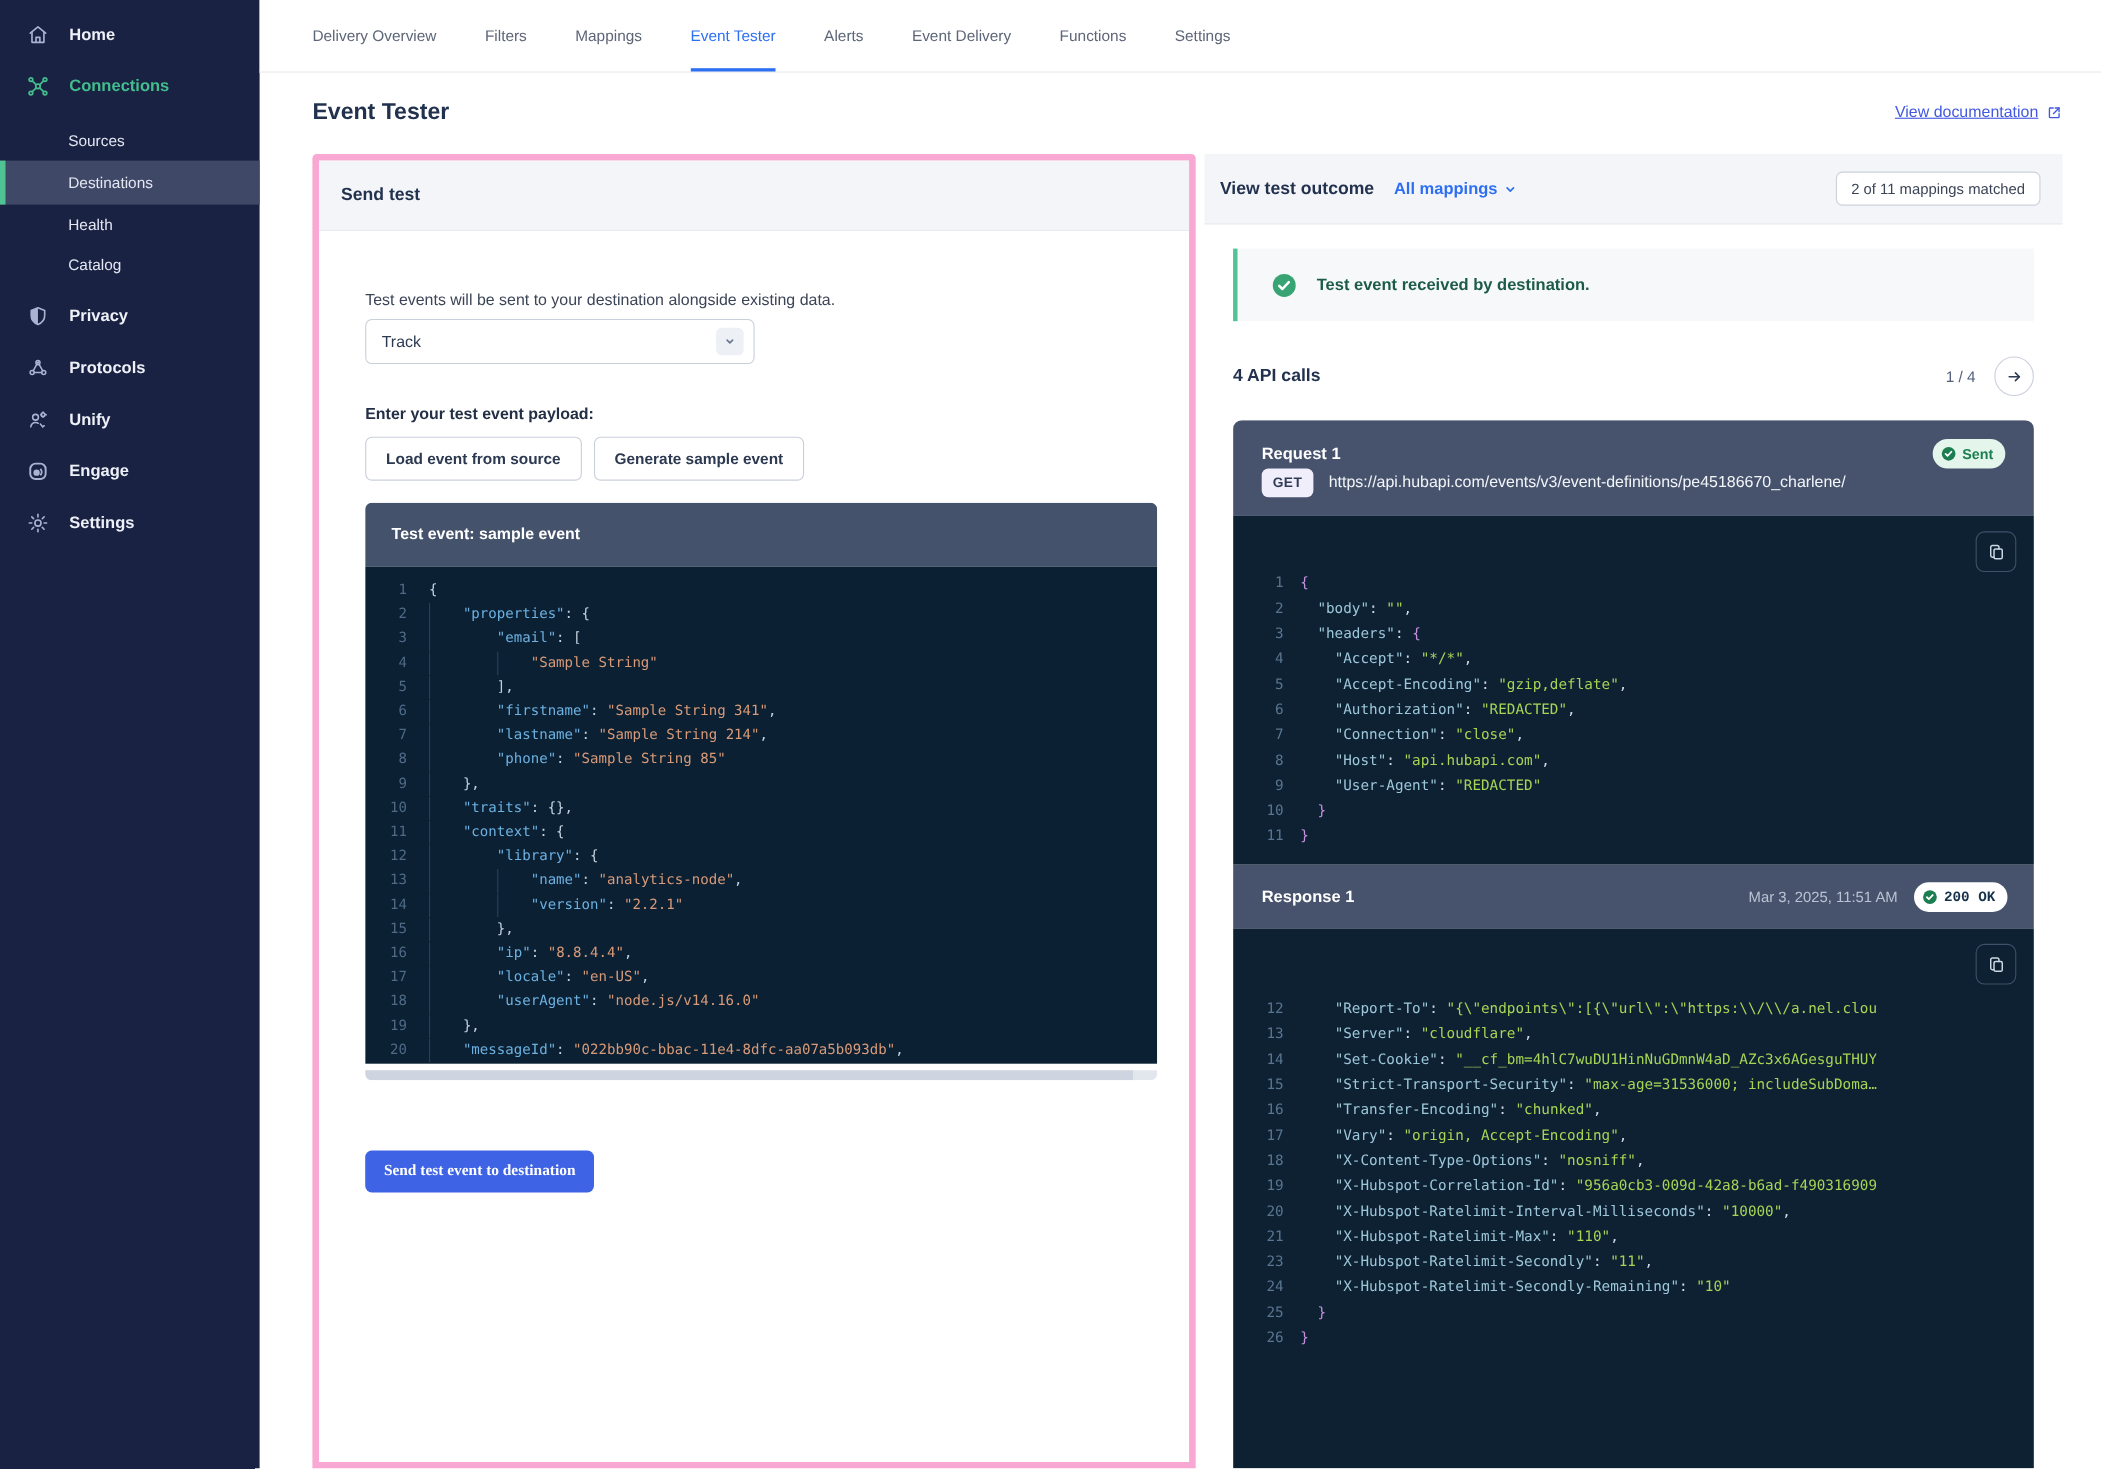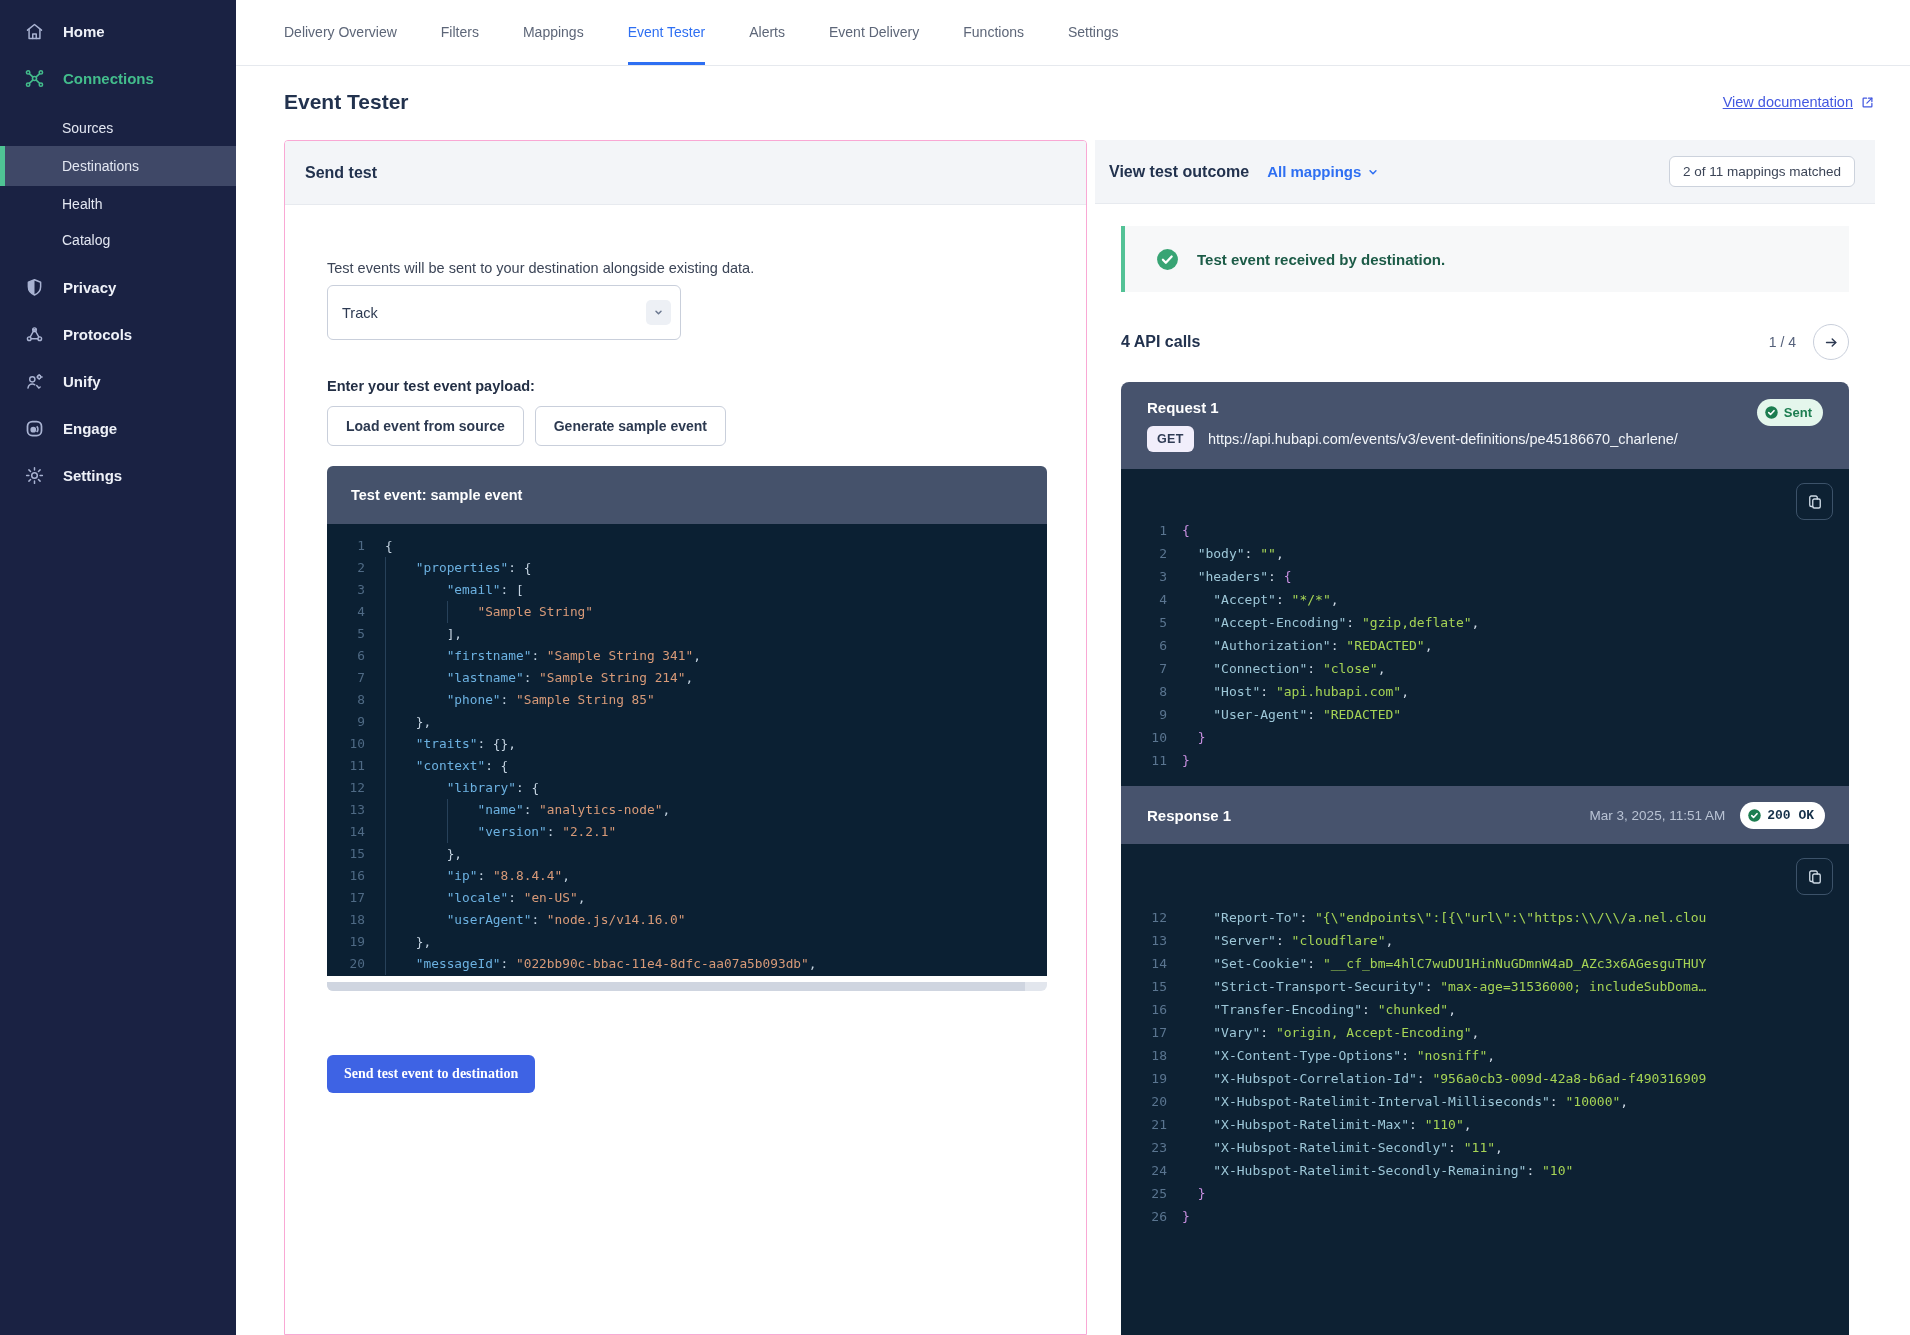--- a/index.html
+++ b/index.html
@@ -29,29 +29,29 @@
   .content { flex:1; padding:0 35px 0 48px; display:flex; flex-direction:column; min-height:0; }
   .page-head { display:flex; align-items:center; justify-content:space-between; margin:24px 0 26px 0; }
   .page-title { font-size:21px; font-weight:700; color:#22324e; }
   .doc-link { font-size:14.5px; color:#4358e0; text-decoration:underline; display:flex;
     align-items:center; gap:7px; cursor:pointer; }
   .doc-link svg { width:15px; height:15px; }
 
   .cols { display:flex; gap:8px; flex:1; min-height:0; }
 
   
-  .card-left { width:803px; flex:none; border:1px solid #f9a8d4; border-radius:4px 4px 0 0;
+  .card-left { width:803px; flex:none; border:6px solid #f9a8d4; border-radius:4px 4px 0 0;
     overflow:hidden; display:flex; flex-direction:column; }
   .band { background:#f3f5f8; border-bottom:1px solid #e7eaef; height:64px; display:flex;
     align-items:center; padding:0 20px; flex:none; }
   .band-title { font-size:16px; font-weight:700; color:#22324e; }
   .card-left-body { padding:0 41px 0 42px; }
   .desc { margin-top:55px; font-size:14.5px; color:#3c4557; }
   .field-label { margin-top:38px; font-size:14.5px; font-weight:700; color:#232f45; }
-  .select { margin-top:9px; width:354px; height:55px; border:1px solid #c9cfdb; border-radius:6px;
+  .select { margin-top:9px; width:354px; height:41px; border:1px solid #c9cfdb; border-radius:6px;
     display:flex; align-items:center; justify-content:space-between; padding:0 9px 0 14px;
     font-size:14.5px; color:#2d3a52; cursor:pointer; background:#fff; }
   .select .chev { width:25px; height:25px; background:#edf0f5; border-radius:5px; display:flex;
     align-items:center; justify-content:center; }
   .btn-row { margin-top:12px; display:flex; gap:11px; }
   .btn { height:40px; border:1px solid #c9cfdb; border-radius:6px; background:#fff;
     font-size:14px; font-weight:700; color:#2c3950; padding:0 18px; display:flex;
     align-items:center; cursor:pointer; font-family:"Liberation Sans", sans-serif; }
   .btn-primary { margin-top:64px; background:#3e63e4; border:none; color:#fff; height:38px;
     border-radius:6px; font-size:14px; font-weight:700; padding:0 17px; display:inline-flex;
@@ -90,21 +90,21 @@
   .apicalls-row { margin-top:32px; display:flex; align-items:center; flex:none; }
   .apicalls-label { font-size:16px; font-weight:700; color:#22324e; }
   .pager { margin-left:auto; display:flex; align-items:center; gap:17px; }
   .pager-count { font-size:14px; color:#54607a; }
   .pager-btn { width:36px; height:36px; border-radius:50%; border:1px solid #c9cfdb; background:#fff;
     display:flex; align-items:center; justify-content:center; cursor:pointer; }
 
   .req-card { margin-top:22px; border-radius:8px 8px 0 0; overflow:hidden; flex:1; display:flex;
     flex-direction:column; min-height:0; }
   .req-head { background:#47536d; padding:17px 26px 17px 26px; flex:none; }
-  .req-title-row { display:flex; align-items:flex-start; }
+  .req-title-row { display:flex; align-items:center; }
   .req-title { color:#fff; font-size:15px; font-weight:700; }
   .sent-badge { margin-left:auto; background:#e4f6ec; border-radius:14px; height:27px;
     display:flex; align-items:center; gap:5px; padding:0 11px 0 7px; color:#1c7d50;
     font-size:13px; font-weight:700; }
   .mapping-row { margin-top:7px; color:#f2f5f9; font-size:14px; }
   .mapping-row a { color:#f2f5f9; text-decoration:underline; cursor:pointer; }
   .get-row { display:flex; align-items:center; gap:14px; }
   .method-chip { background:#f1eefb; border-radius:6px; padding:6px 10px; font-size:12.5px;
     font-weight:700; color:#303c55; letter-spacing:.4px; }
   .req-url { color:#f2f5f9; font-size:14.5px; }

